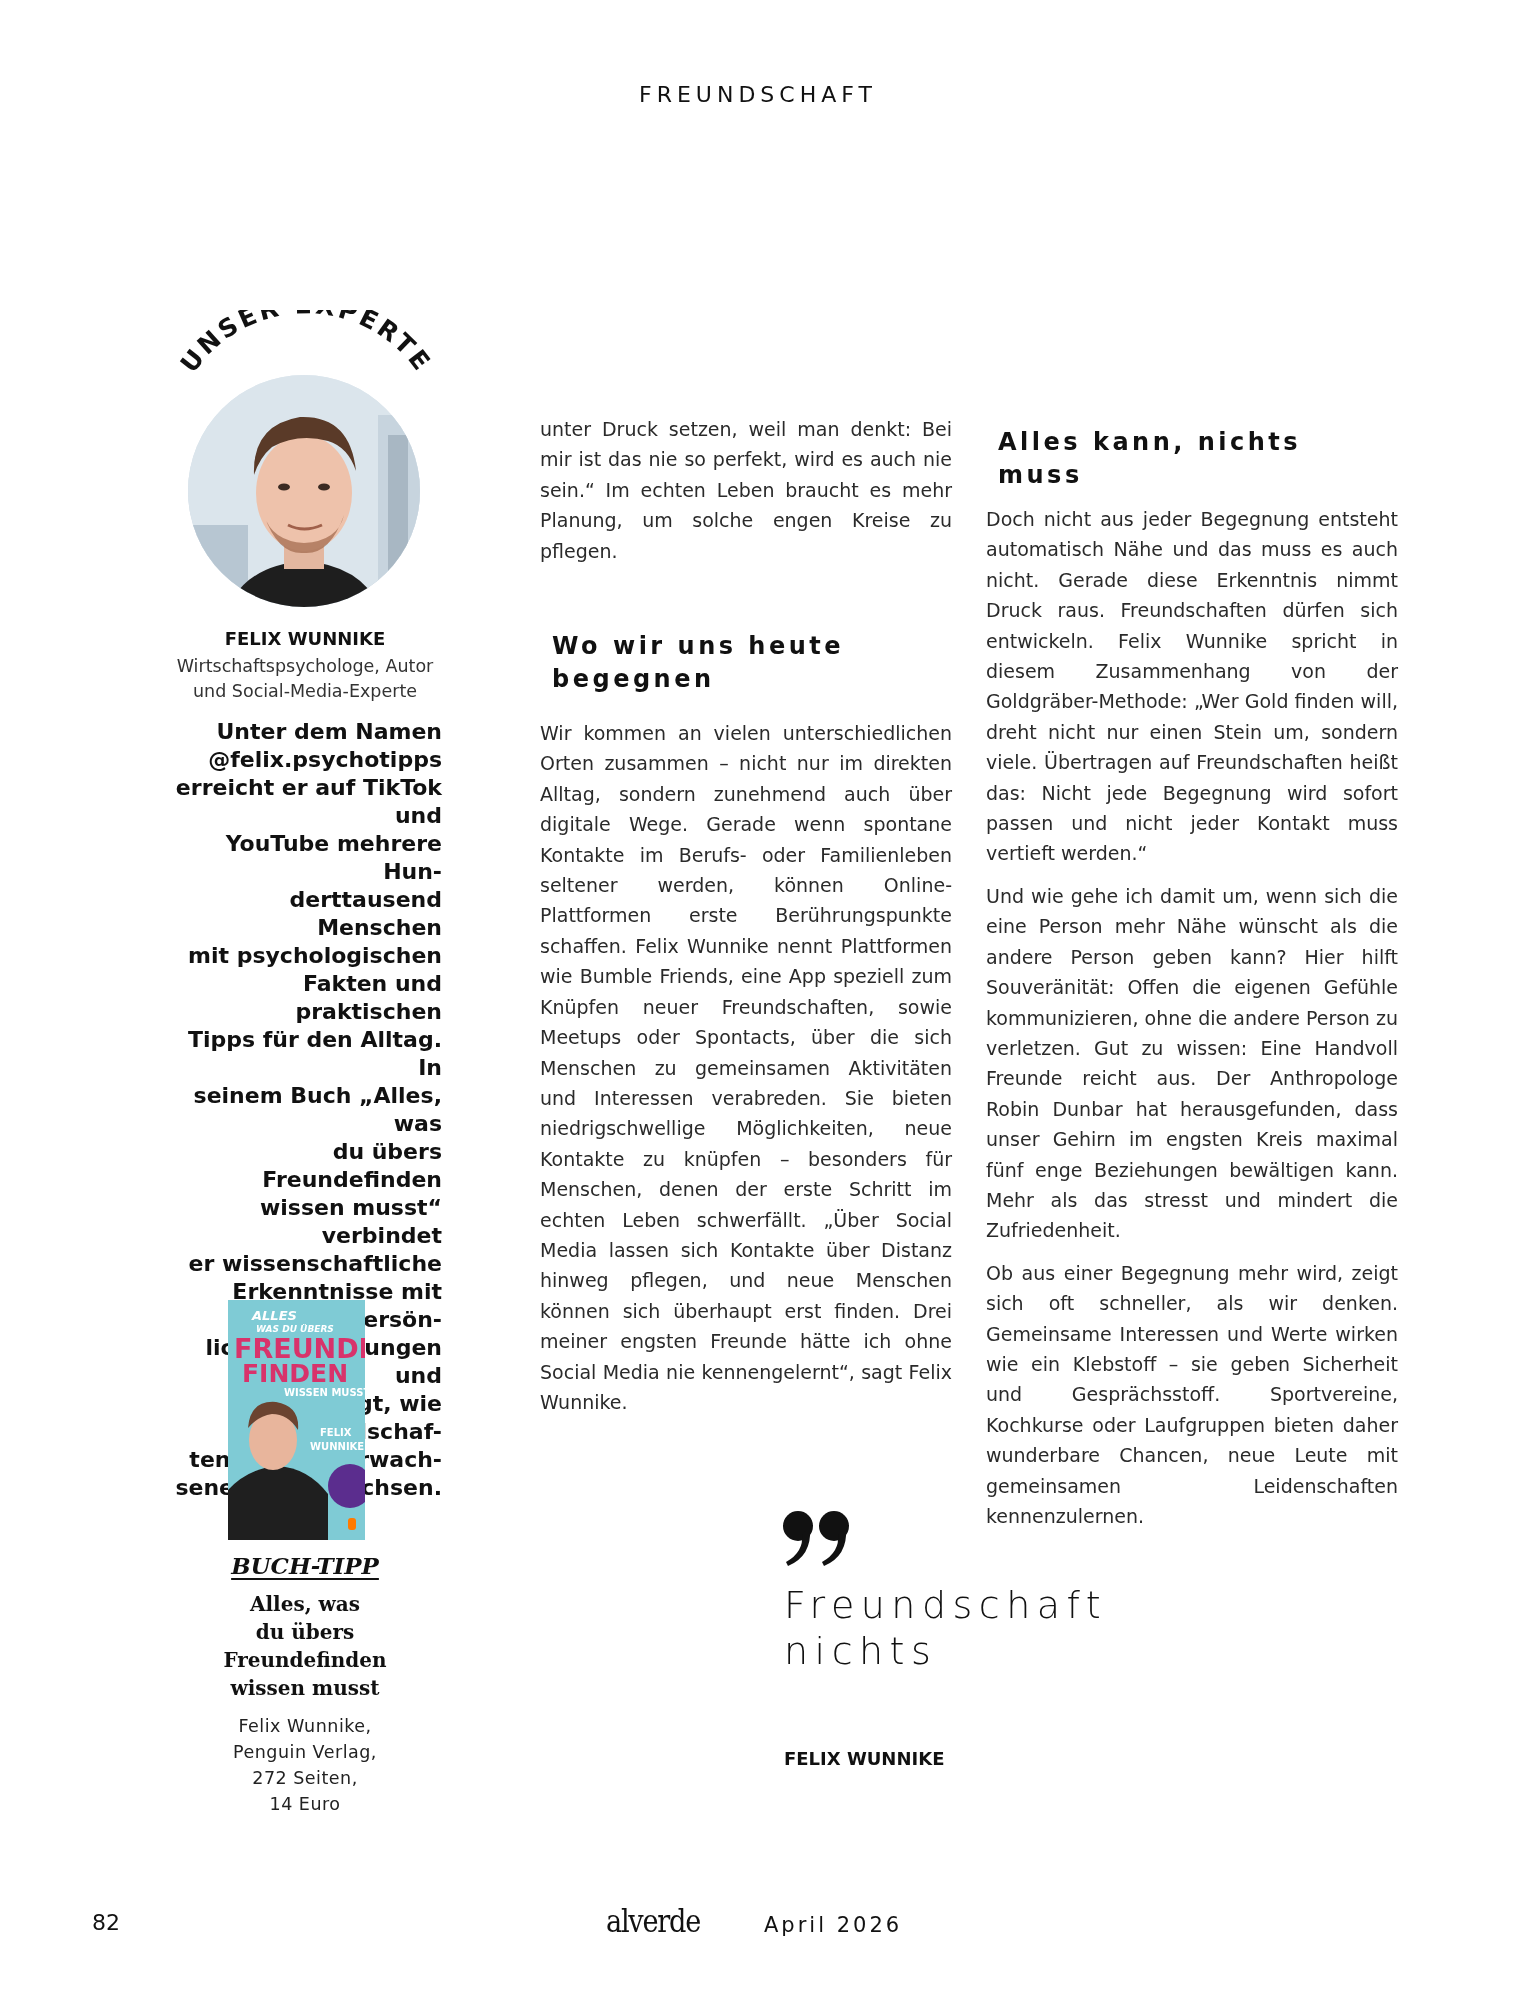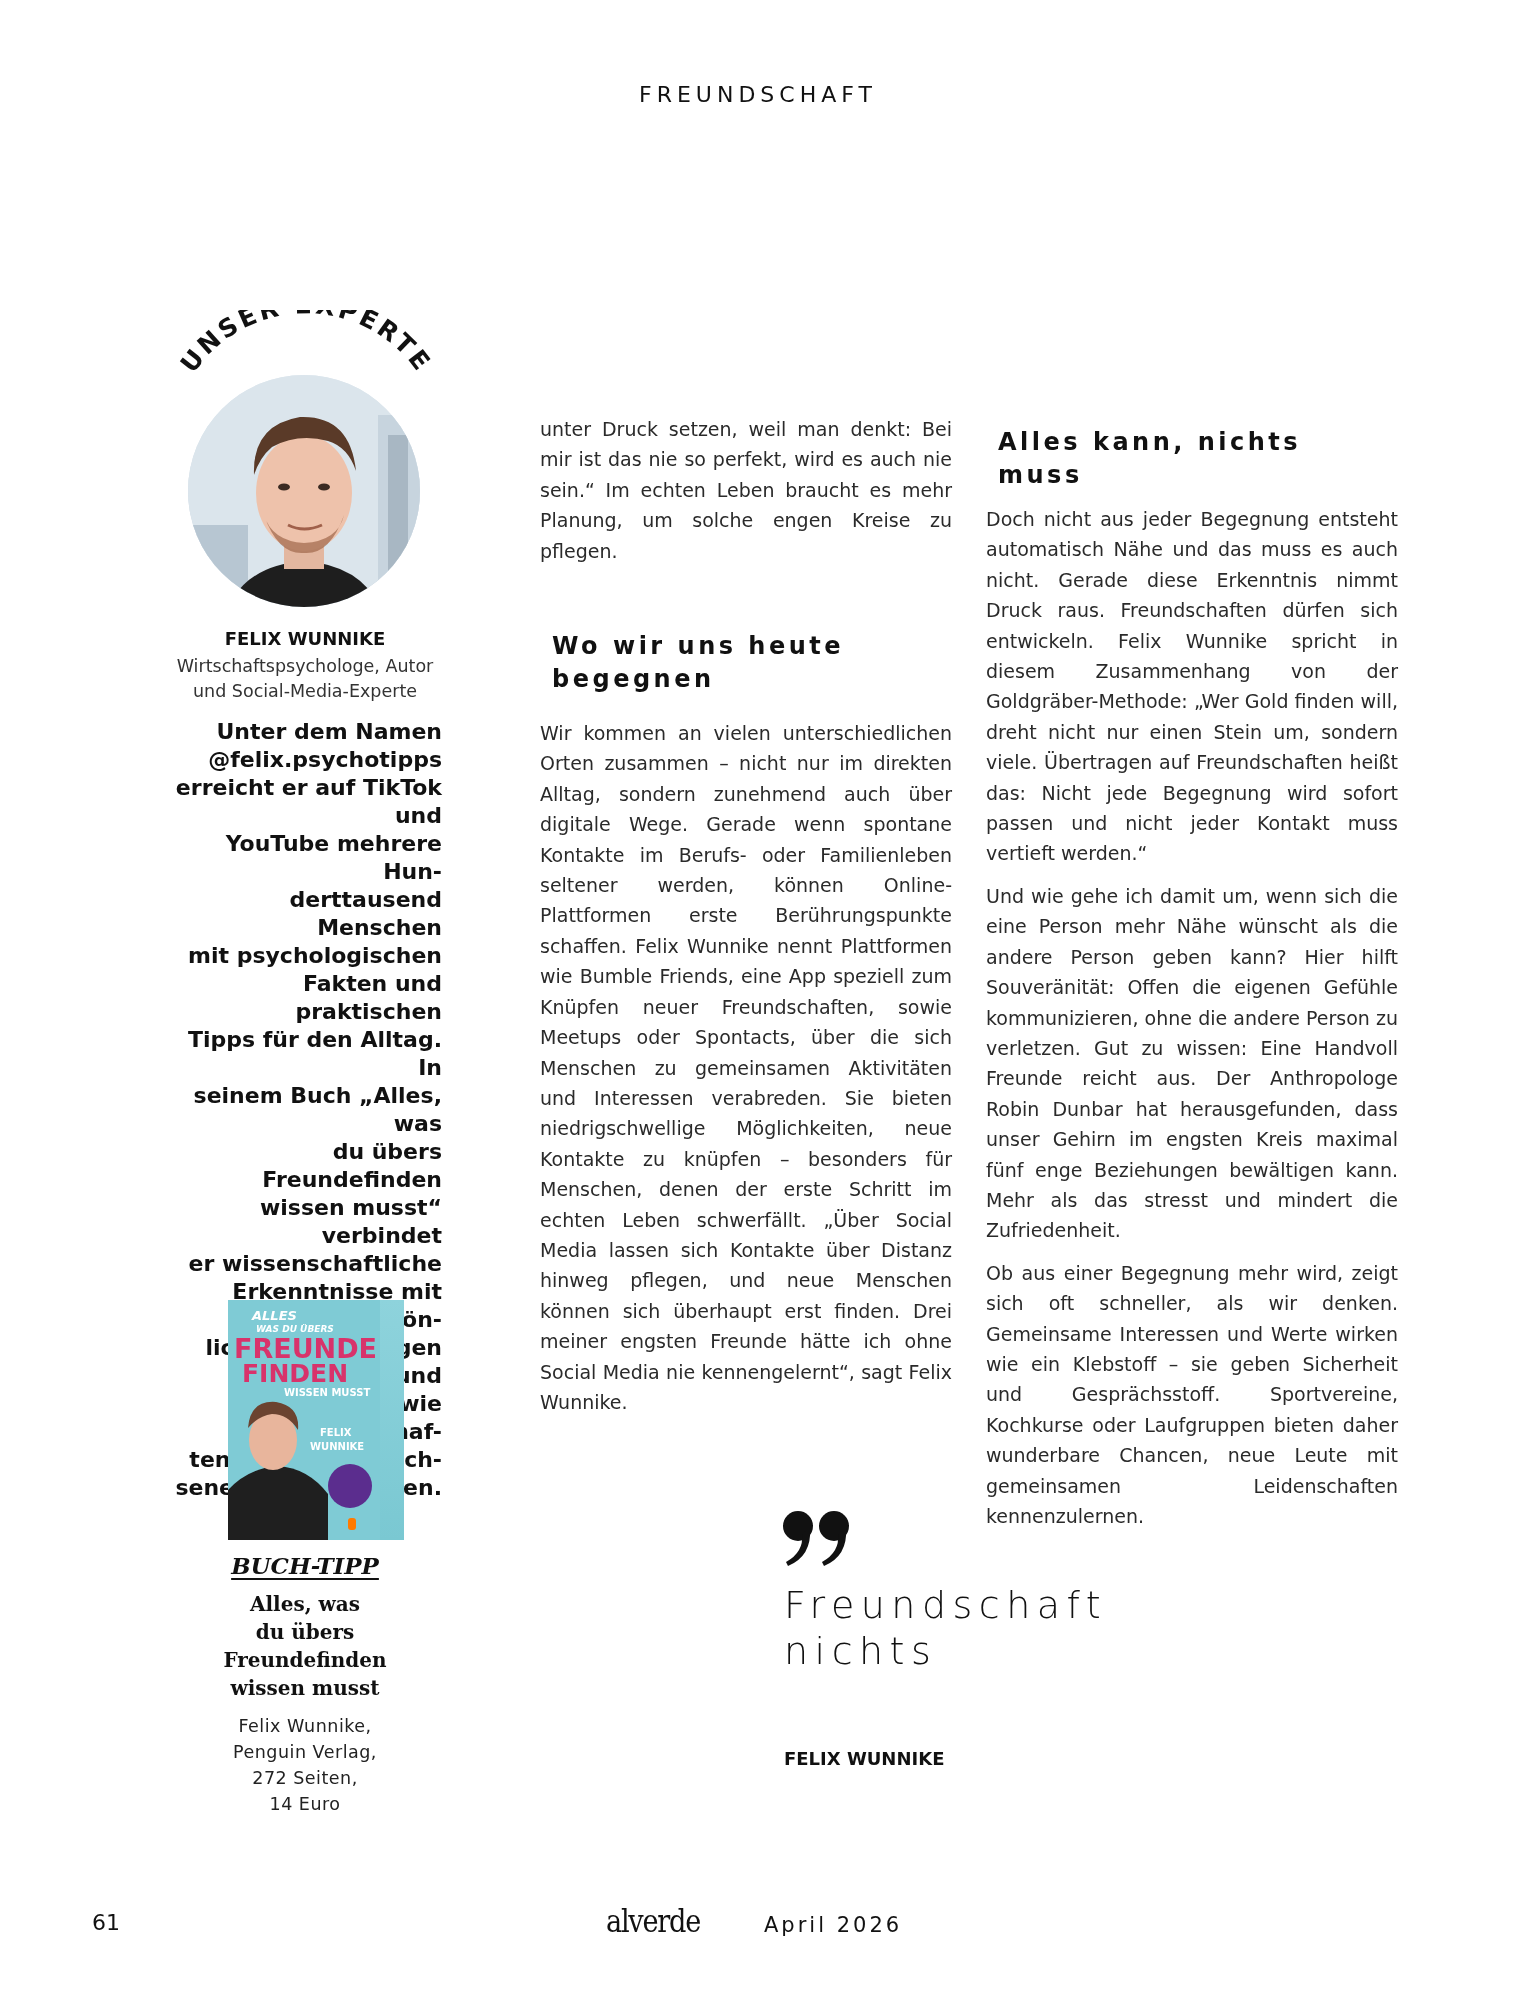--- a/index.html
+++ b/index.html
@@ -15,21 +15,21 @@
   .arc-label text { font-family: "DejaVu Sans", sans-serif; font-weight: bold; font-size: 25px; letter-spacing: 3px; fill: #111; }
   .photo { position: absolute; left: 38px; top: 65px; width: 232px; height: 232px; border-radius: 50%;
     overflow: hidden; background: linear-gradient(180deg, #dfe8ef 0%, #cdd9e3 60%, #b9c8d4 100%); }
   .expert-name { position: absolute; left: 0; top: 318px; width: 310px; text-align: center;
     font-weight: bold; font-size: 18px; color: #111; }
   .expert-role { position: absolute; left: 0; top: 344px; width: 310px; text-align: center;
     font-size: 17.5px; line-height: 25px; color: #333; }
   .expert-bio { position: absolute; left: 18px; top: 408px; width: 274px; text-align: right;
     font-weight: bold; font-size: 22px; line-height: 28px; color: #111; white-space: pre-line; }
 
-  .book { position: absolute; left: 228px; top: 1300px; width: 176px; height: 240px; overflow: hidden;
+  .book { position: absolute; left: 228px; top: 1300px; width: 137px; height: 240px; overflow: hidden;
     background: linear-gradient(180deg, #8ed3dc 0%, #7ac8d2 100%); }
   .book-tip { position: absolute; left: 170px; top: 1552px; width: 270px; text-align: center;
     font-family: "DejaVu Serif", serif; font-weight: bold; font-size: 23px; text-decoration: underline;
     text-underline-offset: 4px; color: #111; font-style: italic; }
   .book-title { position: absolute; left: 170px; top: 1590px; width: 270px; text-align: center;
     font-family: "DejaVu Serif", serif; font-weight: bold; font-size: 20px; line-height: 28px; color: #111;
     white-space: pre-line; }
   .book-meta { position: absolute; left: 170px; top: 1713px; width: 270px; text-align: center;
     font-size: 17.5px; line-height: 26px; color: #222; white-space: pre-line; letter-spacing: 0.5px; }
 
@@ -158,15 +158,15 @@
     <circle cx="52" cy="20" r="15" fill="#111"></circle>
     <path d="M64 22 Q 66 50 42 60 L40 56 Q 58 46 56 28 Z" fill="#111"></path>
   </svg>
 </div>
 <div class="pullquote">
   <span class="thin">Freundschaft</span>
   <span class="thin">nichts</span>
 </div>
 <div class="quote-attrib">FELIX WUNNIKE</div>
 
-<div class="footer-page">61</div>
+<div class="footer-page">82</div>
 <div class="footer-brand">alverde</div>
 <div class="footer-date">April 2026</div>
 
 </body></html>

